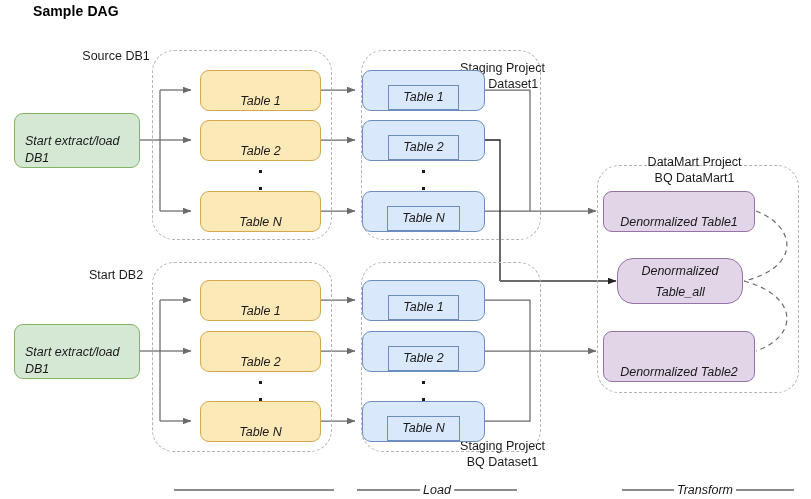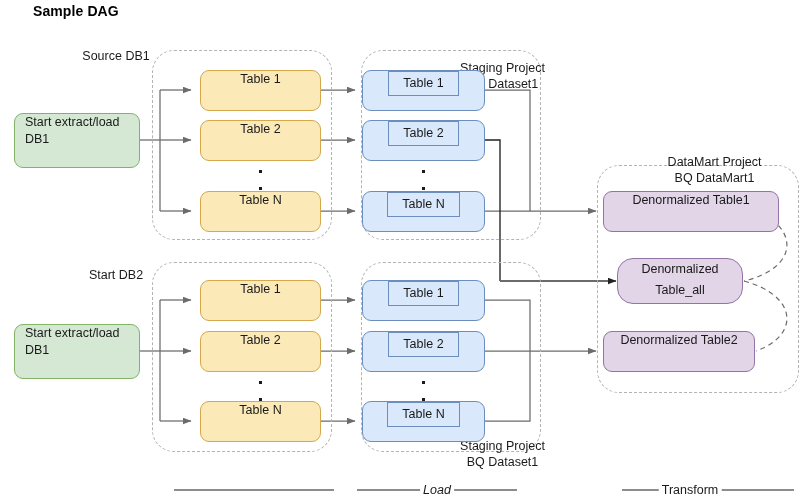--- a/index.html
+++ b/index.html
@@ -23,26 +23,27 @@
     left: 0;
     top: 0;
     width: 811px;
     height: 499px;
     pointer-events: none;
   }
   .node {
     position: absolute;
     box-sizing: border-box;
     display: flex;
-    align-items: flex-start;
+    align-items: flex-end;
     justify-content: center;
     font-size: 12.5px;
     color: #1a1a1a;
     line-height: 1.35;
     text-align: center;
+    font-style: italic;
   }
   .node-start {
     background: #D5E8D4;
     border: 1.3px solid #82B366;
     border-radius: 9px;
     justify-content: flex-start;
     text-align: left;
     padding-left: 10px;
     padding-right: 8px;
   }
@@ -181,21 +182,21 @@
   <div class="group-box" style="left:143px; top:262px; width:180px; height:190px;"></div>
   <div class="group-box" style="left:352px; top:262px; width:180px; height:190px;"></div>
   <div class="group-box" style="left:588px; top:165px; width:202px; height:228px;"></div>
 
   <div class="caption center-al" style="left:52px; top:48px; width:110px;">Source DB1</div>
   <div class="caption center-al" style="left:52px; top:267px; width:110px;">Start DB2</div>
   <div class="caption right-al" style="left:420px; top:60px; width:147px;">Staging Project
 BQ Dataset1</div>
   <div class="caption right-al" style="left:420px; top:438px; width:147px;">Staging Project
 BQ Dataset1</div>
-  <div class="caption right-al" style="left:640px; top:154px; width:131px;">DataMart Project
+  <div class="caption right-al" style="left:620px; top:154px; width:131px;">DataMart Project
 BQ DataMart1</div>
 
   <div class="node node-start" style="left:5px; top:113px; width:126px; height:55px;">
     <span>Start extract/load DB1</span>
   </div>
   <div class="node node-start" style="left:5px; top:324px; width:126px; height:55px;">
     <span>Start extract/load DB1</span>
   </div>
 
   <div class="node node-extract" style="left:191px; top:70px; width:121px; height:41px;">
@@ -247,35 +248,35 @@
     <span class="inner-box">Table 2</span>
   </div>
   <div class="dots" style="left:399px; top:381px;">
     <i></i>
       <i></i>
   </div>
   <div class="node node-load" style="left:353px; top:401px; width:123px; height:41px;">
     <span class="inner-box">Table N</span>
   </div>
 
-  <div class="node node-transform" style="left:594px; top:191px; width:176px; height:41px;">
+  <div class="node node-transform" style="left:594px; top:191px; width:152px; height:41px;">
     <span>Denormalized Table1</span>
   </div>
   <div class="node node-transform" style="left:608px; top:258px; width:126px; height:46px;border-radius:16px;">
     <span style="white-space:pre-line; line-height:1.7;">Denormalized
 Table_all</span>
   </div>
-  <div class="node node-transform" style="left:594px; top:331px; width:152px; height:41px;">
+  <div class="node node-transform" style="left:594px; top:331px; width:152px; height:51px;">
     <span>Denormalized Table2</span>
   </div>
 
   <svg style="position:absolute; left:0; top:0; width:811px; height:499px; pointer-events:none;" viewBox="0 0 811 499" xmlns="http://www.w3.org/2000/svg">
     <g stroke="#1a1a1a" stroke-width="1.1">
       <line x1="165" y1="490" x2="325" y2="490"></line>
       <line x1="348" y1="490" x2="508" y2="490"></line>
       <line x1="613" y1="490" x2="785" y2="490"></line>
     </g>
   </svg>
   <div class="phase-label" style="left:245px; top:512px;">Extract</div>
   <div class="phase-label" style="left:428px; top:490px;font-style:italic;">Load</div>
-  <div class="phase-label" style="left:681px; top:490px;">Transform</div>
+  <div class="phase-label" style="left:696px; top:490px;font-style:italic;">Transform</div>
 
 </div>
 
 </body></html>

